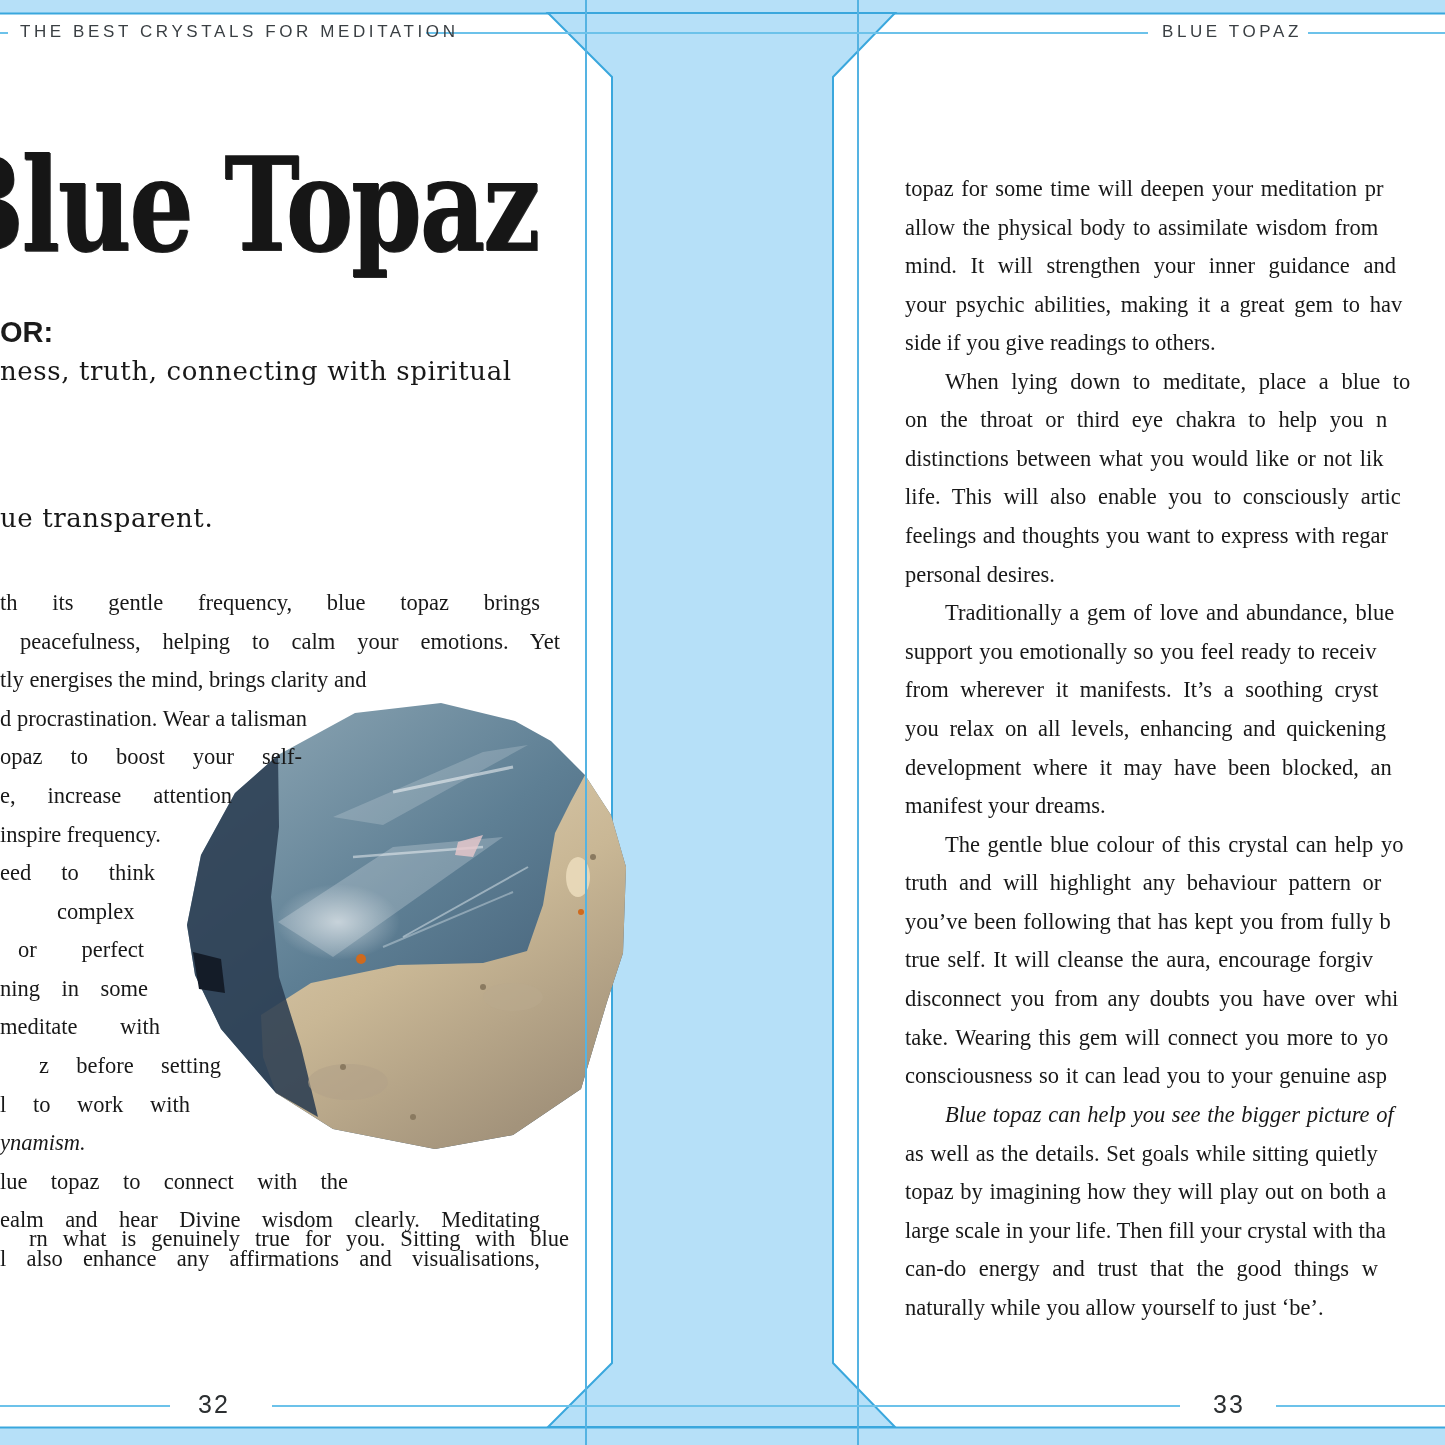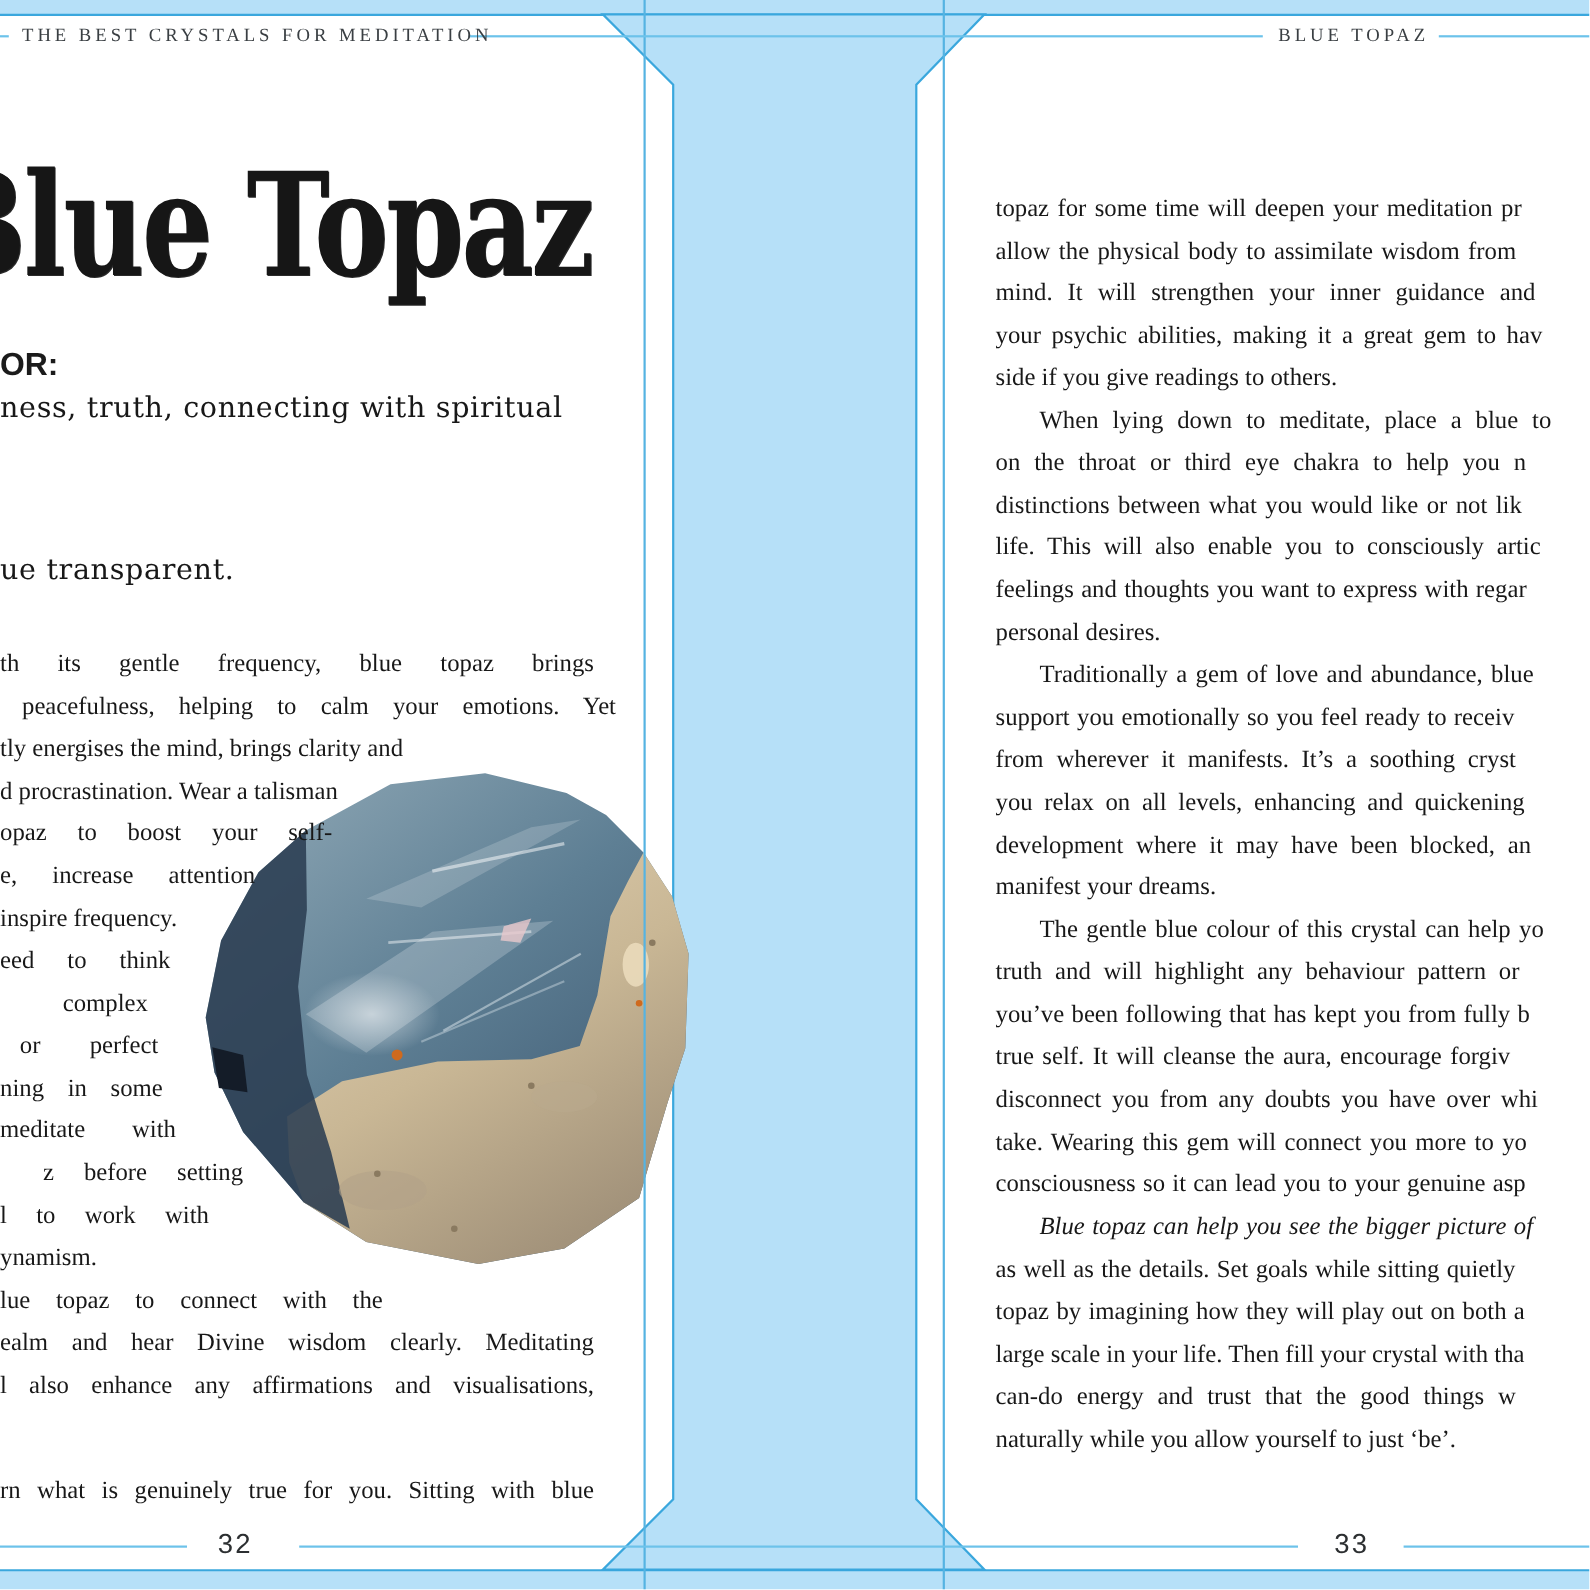--- a/index.html
+++ b/index.html
@@ -7,21 +7,21 @@
     width:1445px;height:1445px;position:relative;overflow:hidden;
     background:#ffffff;font-family:"Liberation Serif",serif;
   }
   
   #decor{position:absolute;left:0;top:0;z-index:0}
   
   .rule{position:absolute;height:2px;background:var(--rule);z-index:3}
   .vrule{position:absolute;width:2px;top:0;height:1445px;background:var(--vline);z-index:3}
   
   .kicker{
-    position:absolute;font-family:Liberation Serif, serif;
+    position:absolute;font-family:Liberation Sans, sans-serif;
     font-size:17px;letter-spacing:3.6px;color:#3a3f43;z-index:4;white-space:nowrap;
   }
   
   .title{
     position:absolute;left:-62px;top:128px;z-index:4;
     font-family:"DejaVu Serif",serif;font-weight:bold;font-size:130px;
     letter-spacing:-3px;color:#161616;white-space:nowrap;
     transform:scaleX(.78);transform-origin:0 0;
     text-shadow:1px 1px 0 #2a2a2a;
   }
@@ -87,25 +87,25 @@
       <div class="bl just" style="left: 0px; top: 738px; width: 302px;">opaz to boost your self-</div>
       <div class="bl just" style="left: 0px; top: 777px; width: 232px;">e, increase attention</div>
       <div class="bl" style="left: 0px; top: 816px; width: 200px;">inspire frequency.</div>
       <div class="bl just" style="left: 0px; top: 854px; width: 155px;">eed to think</div>
       <div class="bl" style="left: 57px; top: 893px; width: 110px;">complex</div>
       <div class="bl just" style="left: 18px; top: 931px; width: 126px;">or perfect</div>
       <div class="bl just" style="left: 0px; top: 970px; width: 148px;">ning in some</div>
       <div class="bl just" style="left: 0px; top: 1008px; width: 160px;">meditate with</div>
       <div class="bl just" style="left: 0px; top: 1047px; width: 182px; margin-left: 39px;">z before setting</div>
       <div class="bl just" style="left: 0px; top: 1086px; width: 190px;">l to work with</div>
-      <div class="bl" style="left: 0px; top: 1124px; width: 120px;">ynamism.</div>
+      <div class="bl" style="left: 0px; top: 1124px; width: 120px; font-style: italic;">ynamism.</div>
       <div class="bl just" style="left: 0px; top: 1163px; width: 348px;">lue topaz to connect with the</div>
       <div class="bl just" style="left: 0px; top: 1201px; width: 540px;">ealm and hear Divine wisdom clearly. Meditating</div>
       <div class="bl just" style="left: 0px; top: 1240px; width: 540px;">l also enhance any affirmations and visualisations,</div>
-      <div class="bl just" style="left: 0px; top: 1336px; width: 540px;">rn what is genuinely true for you. Sitting with blue</div>
+      <div class="bl just" style="left: 0px; top: 1220px; width: 540px; padding-left: 29px;">rn what is genuinely true for you. Sitting with blue</div>
     </div>
   <div class="pagenum" style="left:198px;top:1390px">32</div>
 </div>
 
 <div>
   <div class="kicker" style="left:1162px;top:22px">BLUE TOPAZ</div>
   <div id="right-lines">
       <div class="bl" style="left: 905px; top: 170px; word-spacing: 2px;">topaz for some time will deepen your meditation pr</div>
       <div class="bl" style="left: 905px; top: 209px; word-spacing: 2px;">allow the physical body to assimilate wisdom from</div>
       <div class="bl" style="left: 905px; top: 247px; word-spacing: 8px;">mind. It will strengthen your inner guidance and</div>

